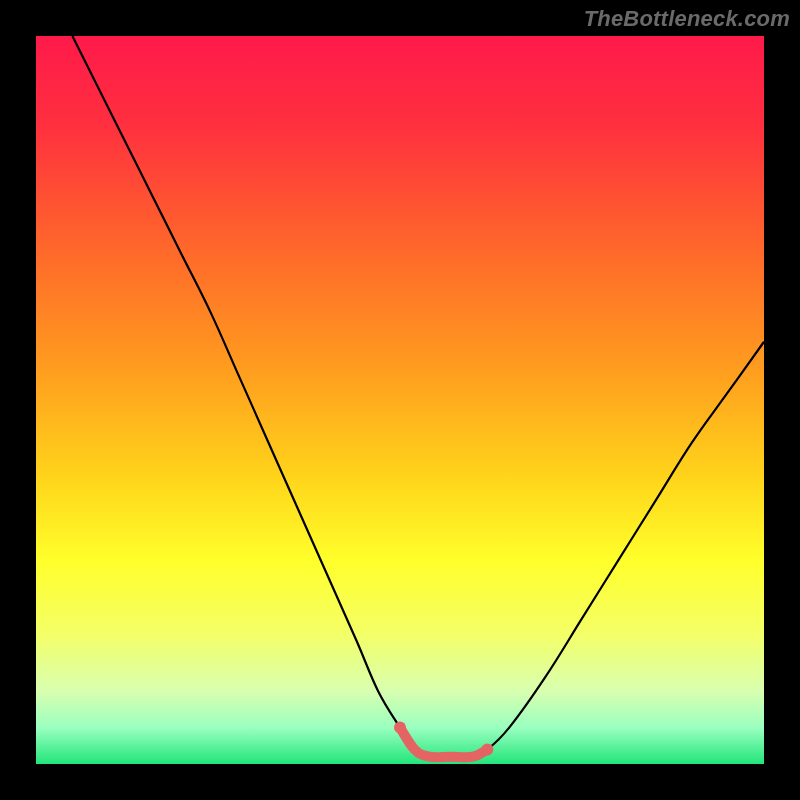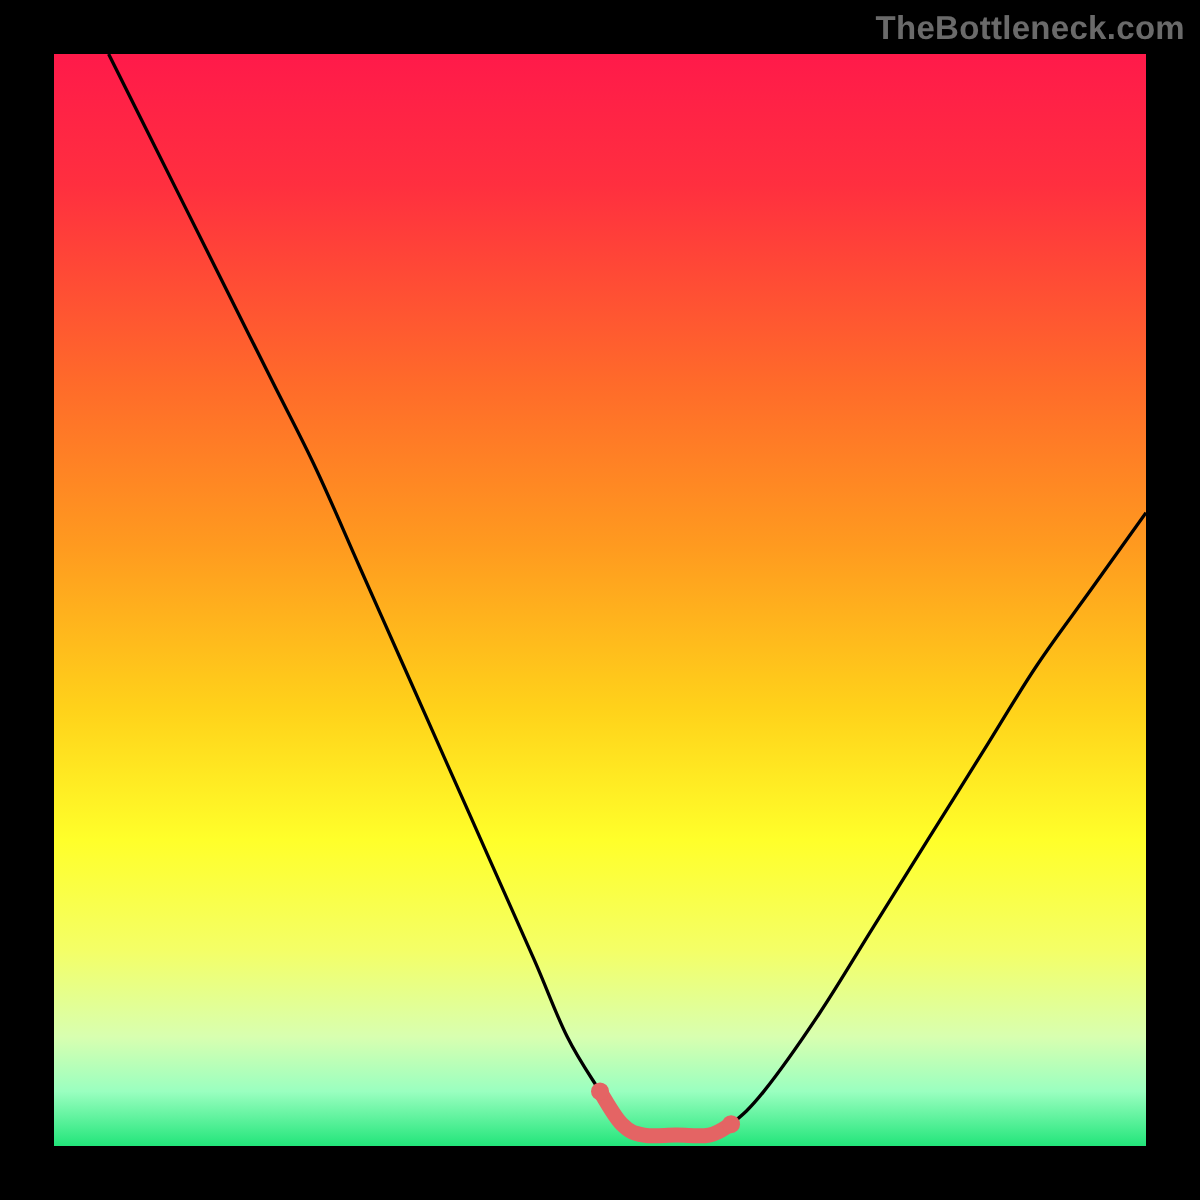--- a/index.html
+++ b/index.html
@@ -10,20 +10,21 @@
     background: #000;
     overflow: hidden;
   }
   .frame {
     position: absolute;
     top: 0;
     left: 0;
     width: 800px;
     height: 800px;
     background: #000;
+    font-style: italic;
   }
   .plot-area {
     position: absolute;
     left: 36px;
     top: 36px;
     width: 728px;
     height: 728px;
     overflow: hidden;
   }
   .gradient-bg {

